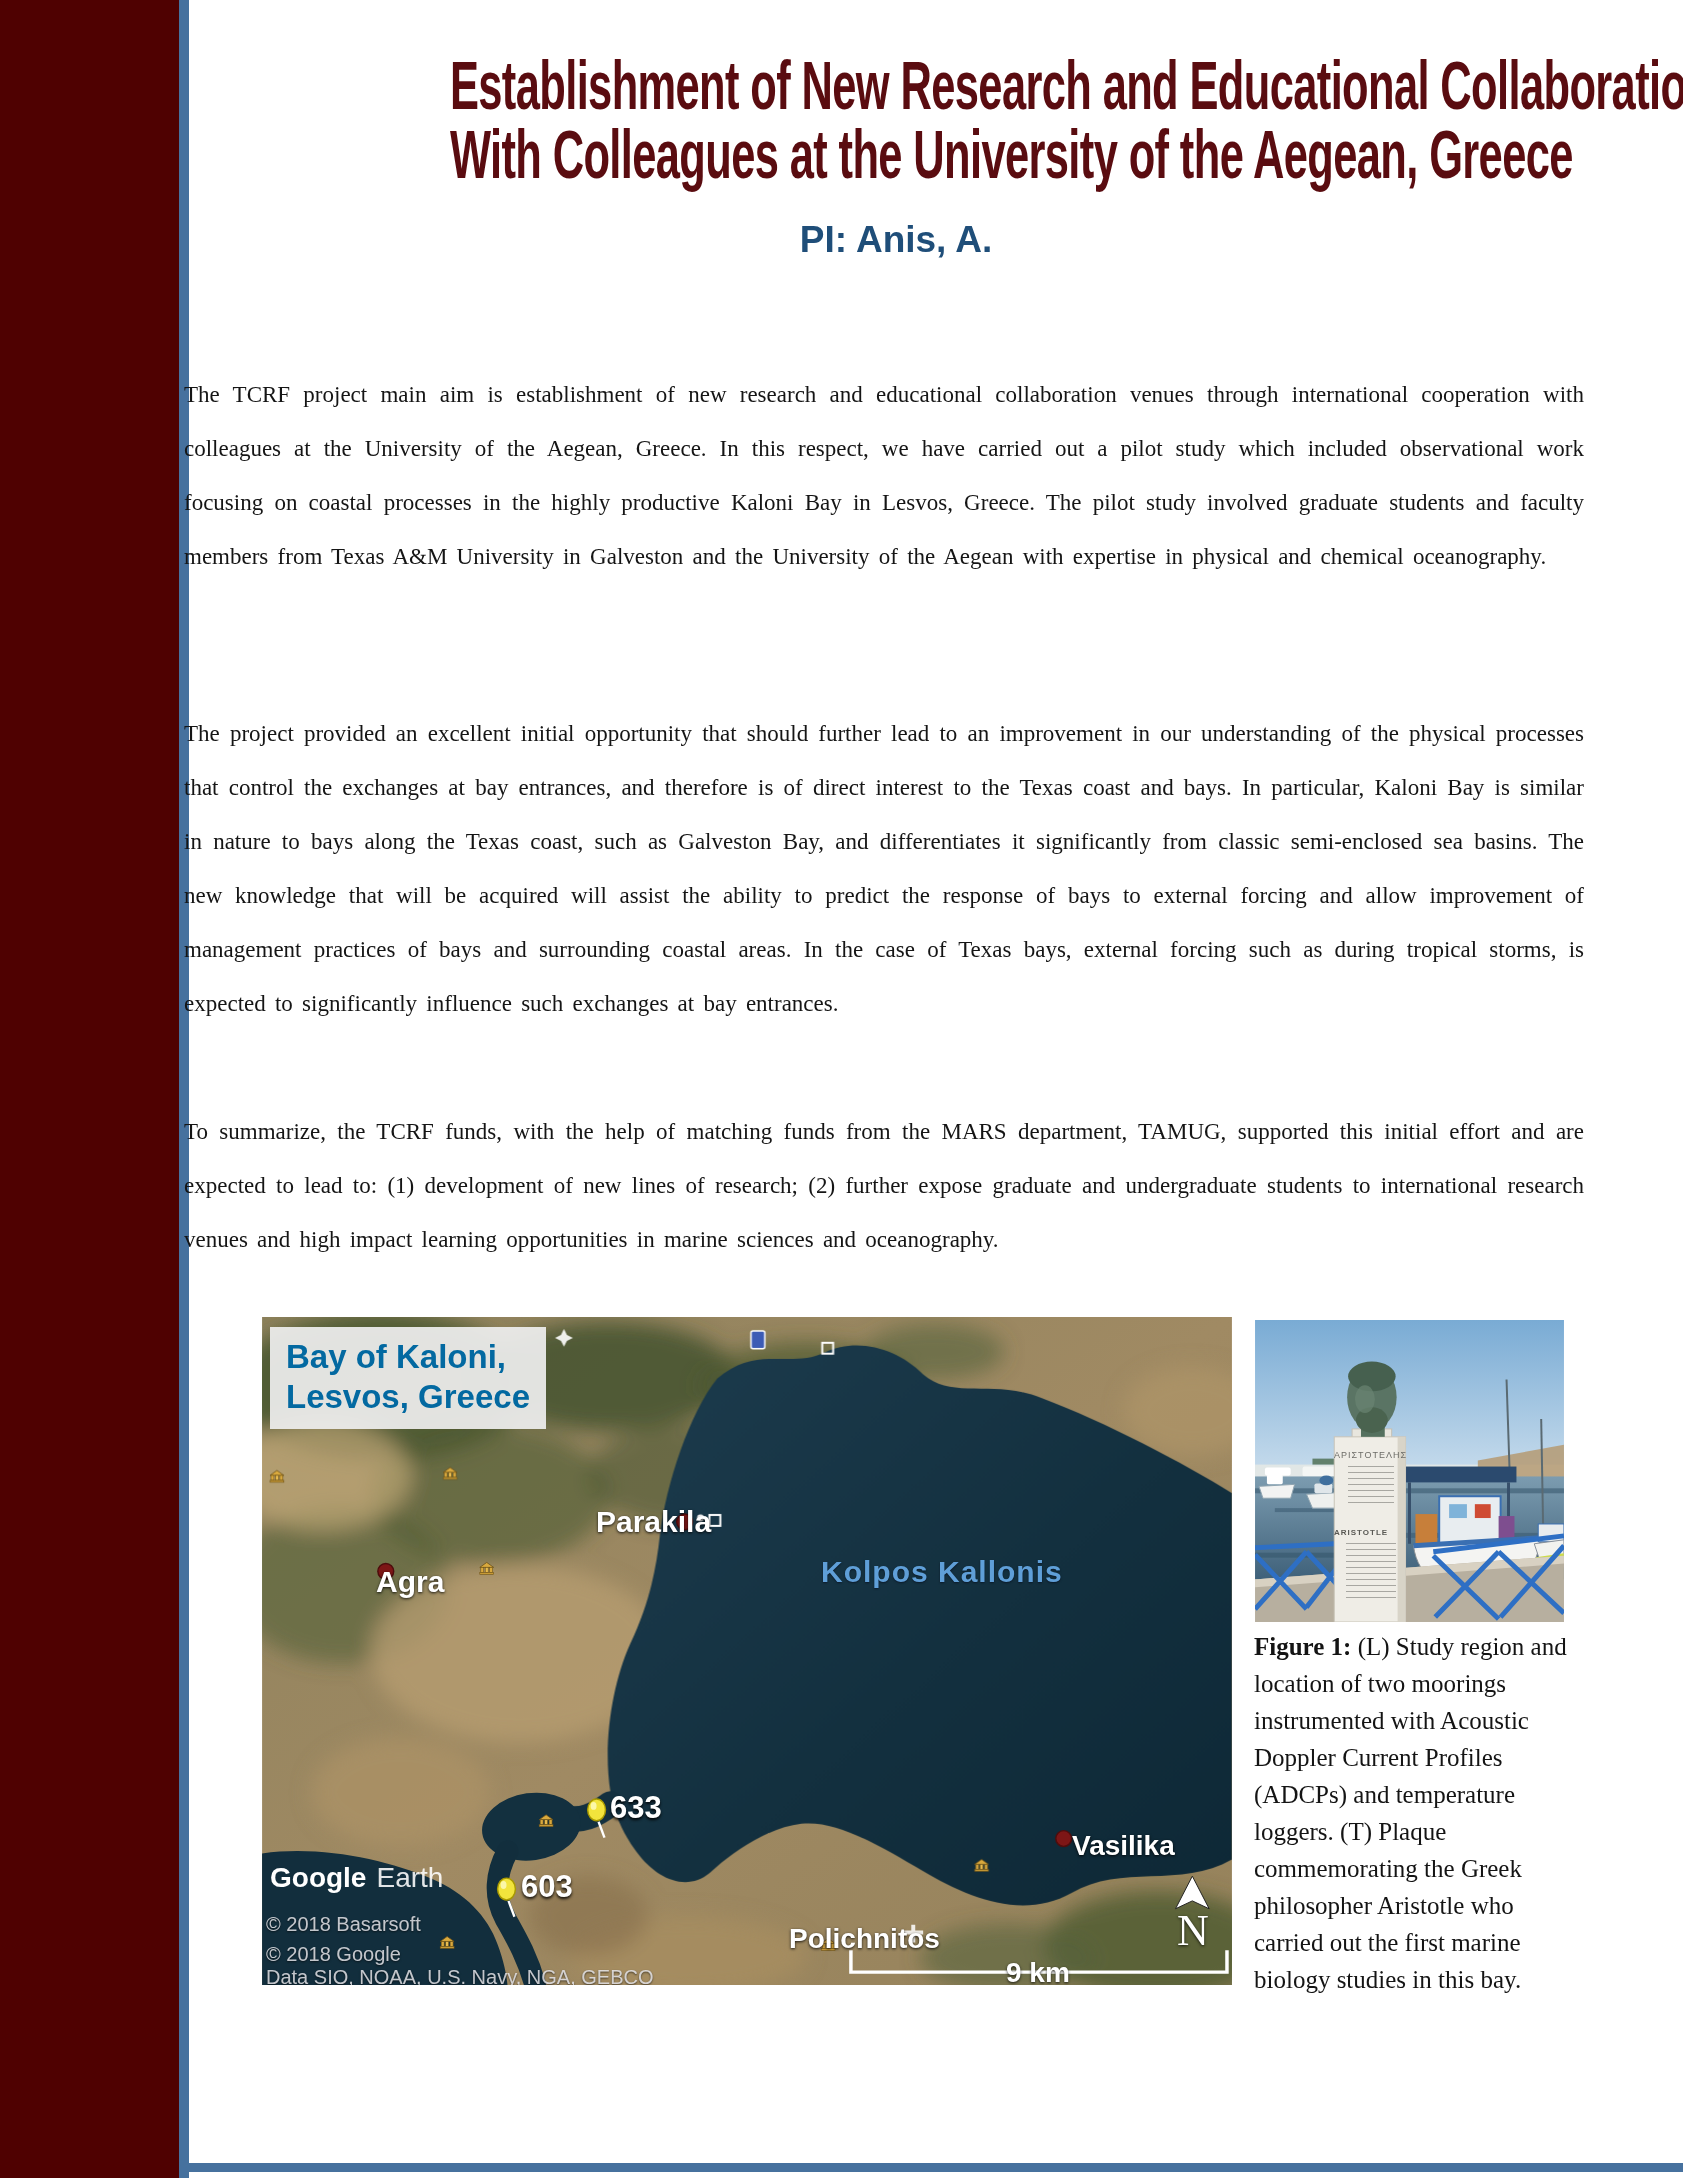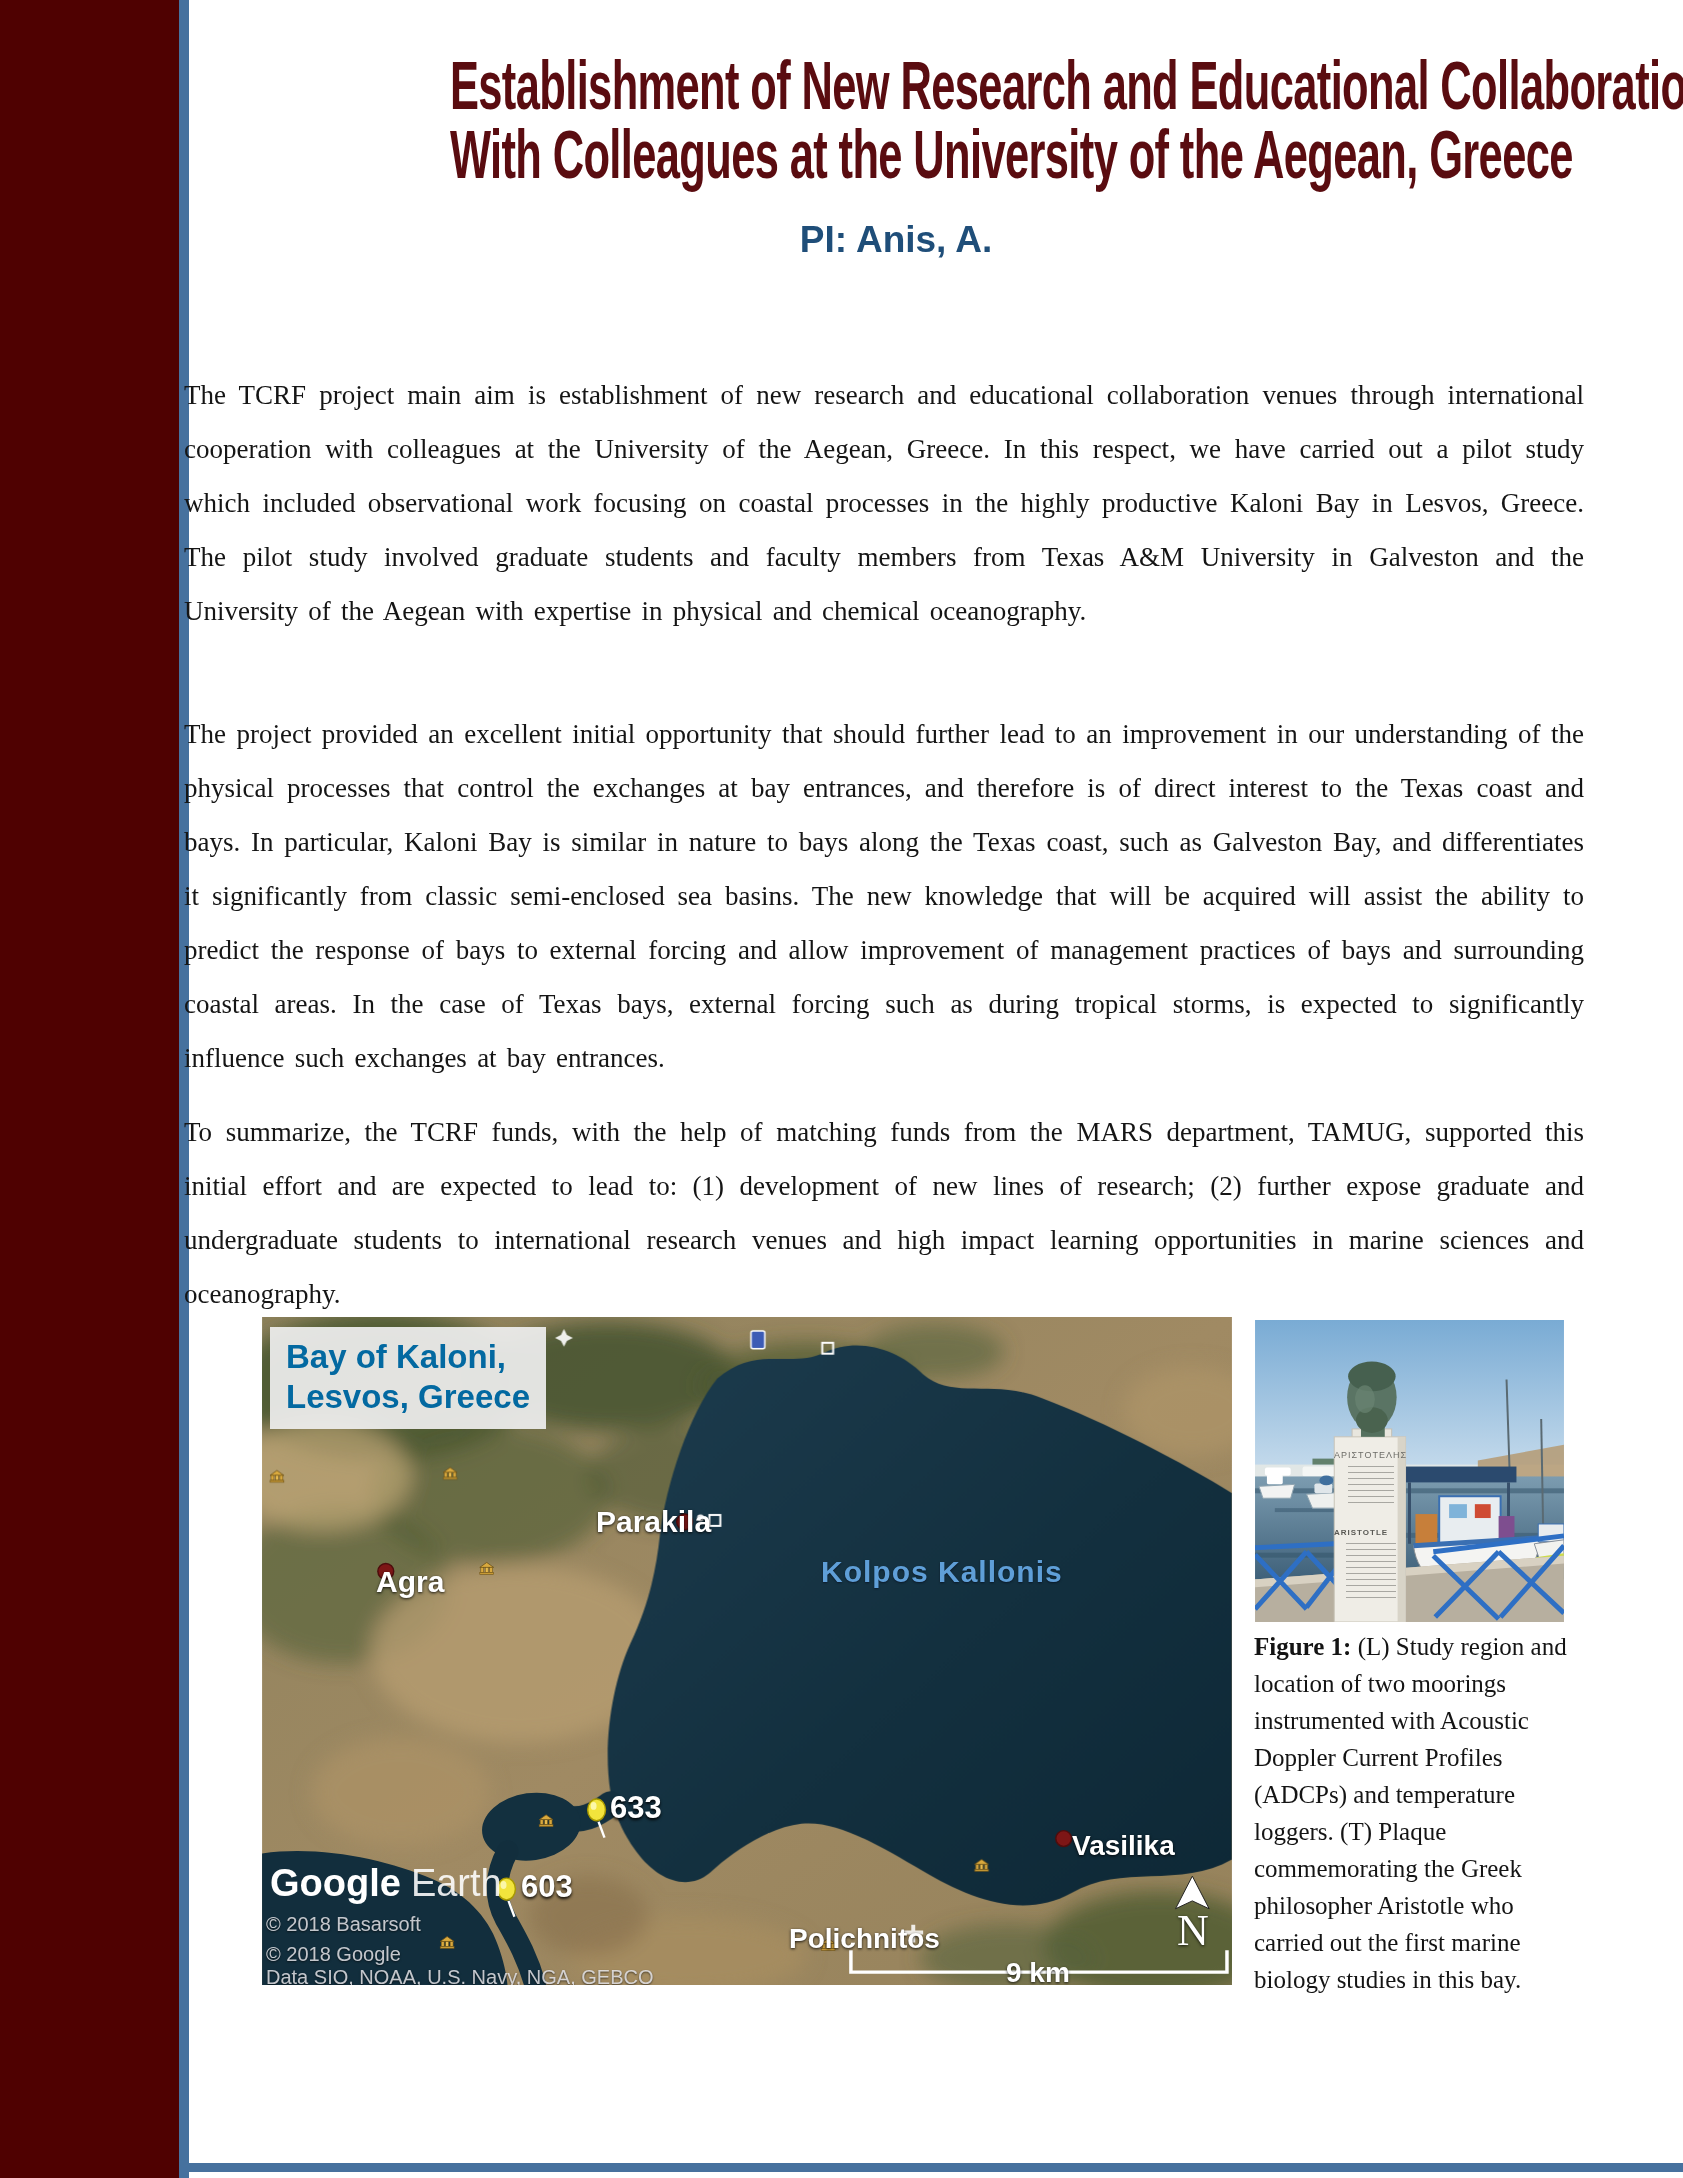--- a/index.html
+++ b/index.html
@@ -13,40 +13,40 @@
   
   .title-block{position:absolute;left:188px;top:51px;width:1416px;text-align:center;}
   .title-line{font-family:"Liberation Sans","DejaVu Sans",sans-serif;font-weight:700;
               font-size:69px;line-height:69px;color:#5a0c10;white-space:nowrap;
               transform:scaleX(0.63);transform-origin:50% 50%;letter-spacing:-1px;}
   .pi-line{margin-top:30px;font-family:"Liberation Sans","DejaVu Sans",sans-serif;
            font-weight:700;font-size:37px;color:#1f4e79;}
 
   
   .body-par{position:absolute;left:184px;width:1400px;margin:0;
-            font-size:27px;line-height:54px;color:#151515;text-align:justify;word-spacing:3.5px;}
+            font-size:23px;line-height:54px;color:#151515;text-align:justify;word-spacing:3.5px;}
   .p1{top:368px;} .p2{top:707px;} .p3{top:1105px;}
 
   
   .map-box{position:absolute;left:262px;top:1317px;width:970px;height:668px;overflow:hidden;
            font-family:"Liberation Sans","DejaVu Sans",sans-serif;}
   .map-box svg{position:absolute;left:0;top:0;}
   .region-box{position:absolute;left:8px;top:10px;background:rgba(238,238,238,0.93);
               padding:10px 16px 12px 16px;color:#0369a1;font-weight:700;font-size:33px;line-height:40px;}
   .town{position:absolute;color:#ffffff;font-weight:700;text-shadow:0 1px 3px rgba(0,0,0,0.85);}
   .lbl-parakila{left:334px;top:188px;font-size:30px;}
   .lbl-agra{left:114px;top:248px;font-size:30px;}
   .lbl-sea{left:559px;top:238px;font-size:30px;color:#5f9fd8;letter-spacing:1px;
            text-shadow:0 1px 2px rgba(0,0,20,0.5);}
   .lbl-vasilika{left:810px;top:513px;font-size:28px;}
   .lbl-polichnitos{left:527px;top:606px;font-size:28px;}
   .pin-label{position:absolute;color:#ffffff;font-weight:700;font-size:31px;
              text-shadow:0 2px 3px rgba(0,0,0,0.9);}
   .lbl-633{left:348px;top:473px;} .lbl-603{left:259px;top:552px;}
-  .gearth{position:absolute;left:8px;top:545px;font-size:38px;color:#ffffff;
+  .gearth{position:absolute;left:8px;top:545px;font-size:28px;color:#ffffff;
           font-family:"Liberation Sans","DejaVu Sans",sans-serif;}
   .gearth .g1{font-weight:700;letter-spacing:0px;}
   .gearth .g2{font-weight:400;color:rgba(255,255,255,0.88);margin-left:10px;}
   .attr{position:absolute;left:4px;font-size:20px;color:rgba(235,235,240,0.82);
         text-shadow:0 1px 2px rgba(0,0,0,0.6);}
   .attr1{top:596px;} .attr2{top:626px;} .attr3{top:649px;}
   .scale-label{position:absolute;left:744px;top:640px;font-size:28px;color:#fff;font-weight:700;
                text-shadow:0 1px 3px rgba(0,0,0,0.8);}
   .north-label{position:absolute;left:915px;top:588px;font-size:44px;color:#fff;
                font-family:"Liberation Serif","DejaVu Serif",serif;text-shadow:0 1px 3px rgba(0,0,0,0.8);}

